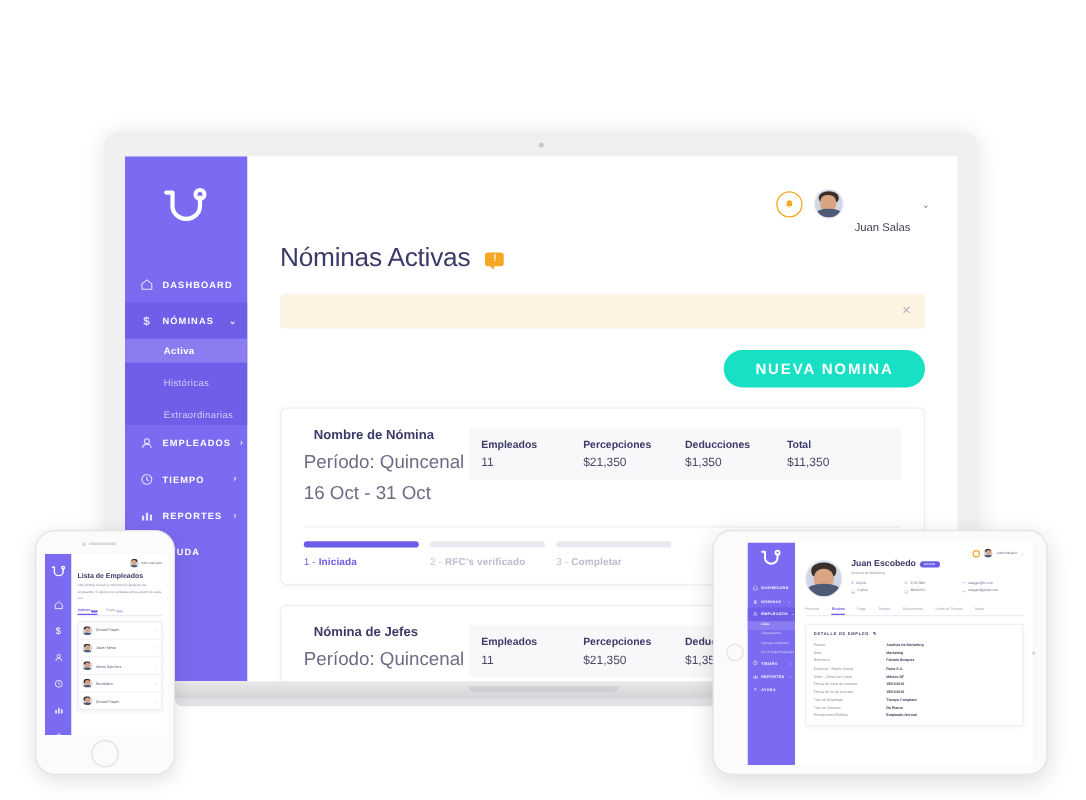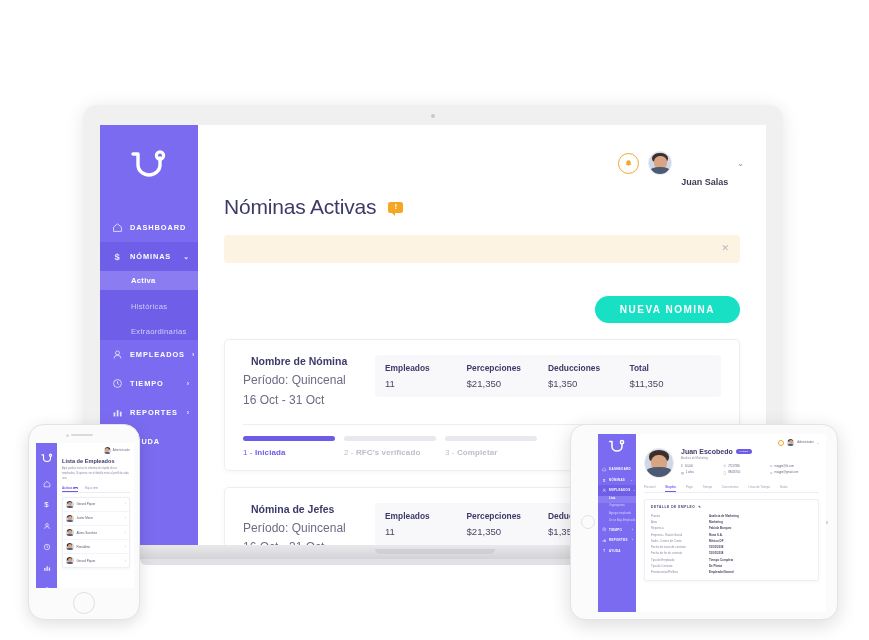--- a/index.html
+++ b/index.html
@@ -94,21 +94,21 @@
     background: #3a2f2a; border-radius: 50% 50% 42% 42%;
   }
   .face .skin {
     position: absolute; left: 21%; top: 20%; width: 58%; height: 58%;
     background: #d8a482; border-radius: 45%;
   }
   .face .body {
     position: absolute; left: 4%; bottom: 0; width: 92%; height: 34%;
     background: #4c5a73; border-radius: 48% 48% 0 0;
   }
-  .d-username { font-size: 9px; color: #3e3a54; font-weight: 700; margin-top: 38px; }
+  .d-username { font-size: 9px; color: #3e3a54; font-weight: 400; margin-top: 38px; }
   .d-caret { font-size: 8px; color: #8d89a3; }
 
   .d-title {
     display: flex; align-items: center; gap: 12px;
     margin: 8px 0 0 26px; font-size: 21px; color: #3c3a68;
     font-weight: 400; letter-spacing: -.2px;
   }
   .title-badge {
     width: 15px; height: 11px; border-radius: 2.5px; background: #f5a623;
     position: relative; display: flex; align-items: center; justify-content: center;
@@ -129,33 +129,33 @@
     margin-left: 14px; cursor: pointer;
   }
   .alert-close {
     position: absolute; right: 11px; top: 9px; font-size: 9px;
     color: #b7b2c4; cursor: pointer; line-height: 1;
   }
 
   .d-actionrow { display: flex; justify-content: flex-end; padding: 17px 26px 0 0; }
   .btn-new {
     background: #17e0c4; color: #ffffff; border: none; border-radius: 20px;
-    padding: 8px 25px; font-size: 10px; letter-spacing: 1.5px; font-weight: 600;
-    cursor: pointer; font-family: inherit; margin-top: 16px;
+    padding: 8px 25px; font-size: 12px; letter-spacing: 1.5px; font-weight: 600;
+    cursor: pointer; font-family: inherit;
   }
 
   .d-card {
     margin: 16px 26px 0 26px; background: #fff; border: 1px solid #efeef4;
     border-radius: 5px; padding: 15px 18px 13px 18px;
     box-shadow: 0 1px 4px rgba(80,70,140,.05);
   }
   .card-top { display: flex; align-items: flex-start; }
   .card-name { width: 132px; flex: 0 0 132px; }
   .card-name h3 { font-size: 10.5px; color: #3c3a68; font-weight: 700; margin-bottom: 4px; padding-left: 8px; }
-  .card-name p { font-size: 12px; color: #6f6b85; line-height: 1.65; }
+  .card-name p { font-size: 15px; color: #6f6b85; line-height: 1.65; }
   .card-stats {
     flex: 1; display: flex; background: #f8f8fb; border-radius: 3px;
     padding: 8px 10px;
   }
   .stat { flex: 1; }
   .stat .s-label { font-size: 8.4px; color: #3c3a68; font-weight: 700; margin-bottom: 5px; }
   .stat .s-value { font-size: 9.6px; color: #4a4764; }
   .card-divider { height: 1px; background: #eeedf3; margin: 13px 0 11px 0; }
   .card-bottom { display: flex; align-items: flex-start; }
   .steps { flex: 1; display: flex; gap: 9px; }

